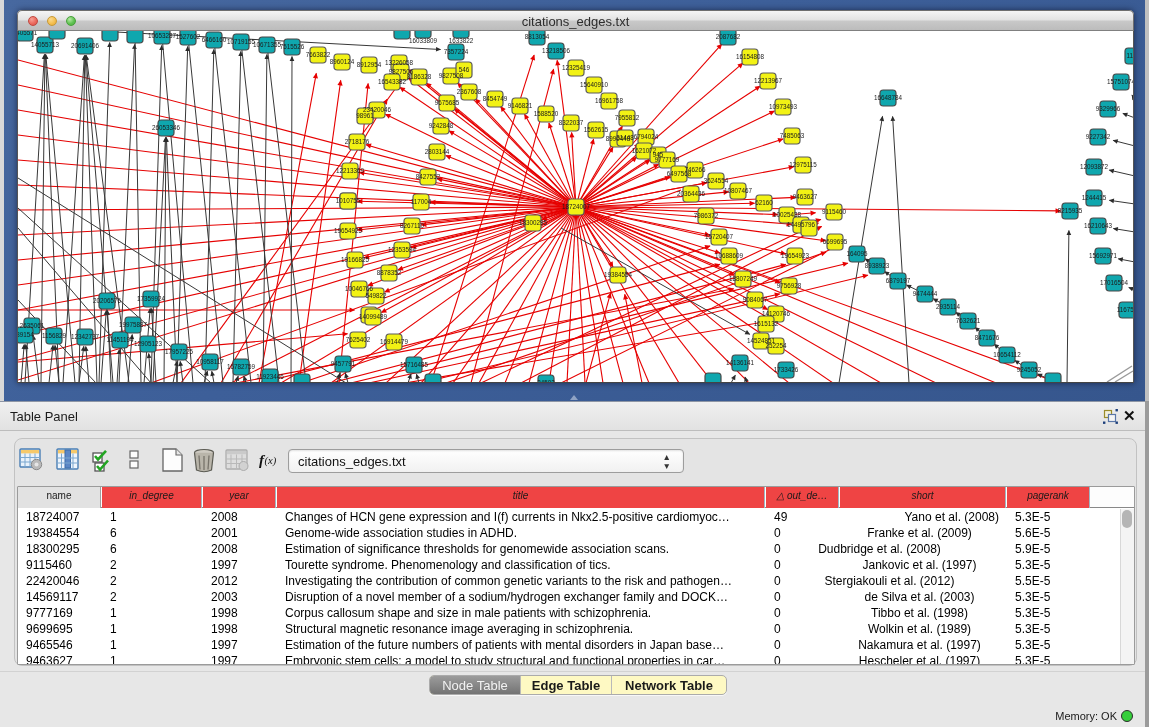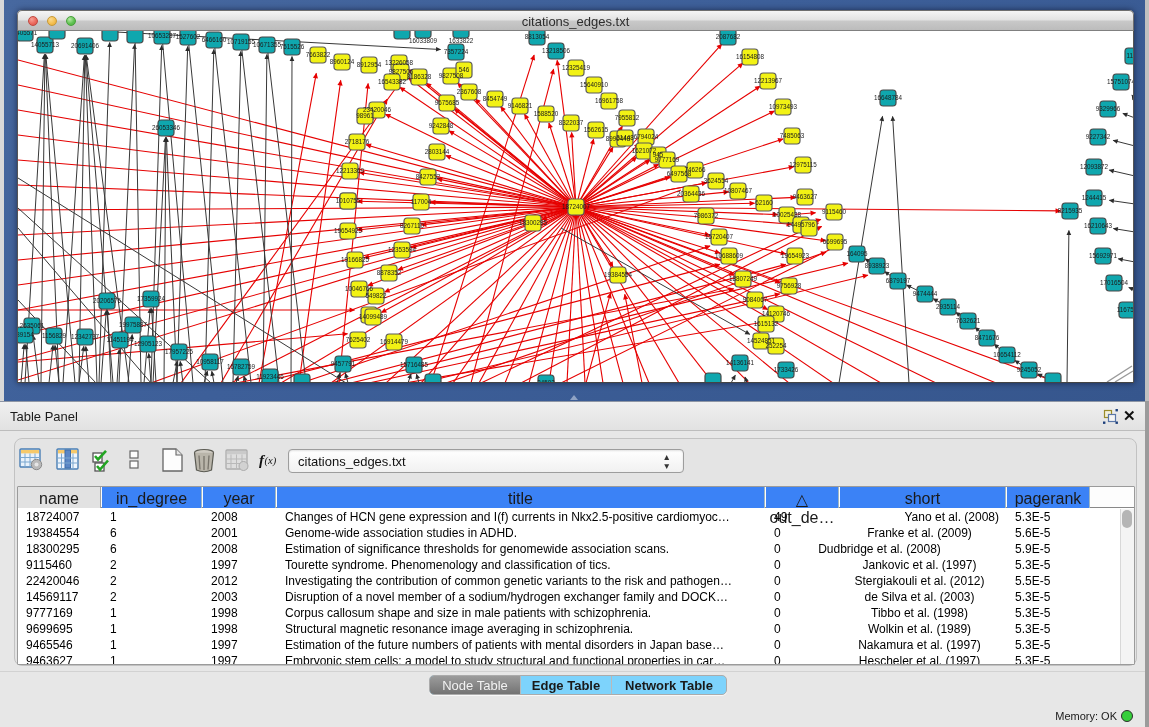--- a/index.html
+++ b/index.html
@@ -28,31 +28,31 @@
 #panel { position:absolute; left:14px; top:438px; width:1123px; height:228px;
   background:#e4e4e4; border:1px solid #c2c2c2; border-radius:8px; }
 #toolicons { position:absolute; left:19px; top:448px; }
 #combo { position:absolute; left:288px; top:449px; width:396px; height:24px; background:linear-gradient(#ffffff,#f1f1f1);
   border:1px solid #9d9d9d; border-radius:4px; box-shadow:inset 0 1px 2px rgba(0,0,0,0.12); }
 #combo .ctext { position:absolute; left:9px; top:4px; font-size:13px; color:#111; }
 #combo .steppers { position:absolute; right:12px; top:3px; font-size:8.5px; color:#333; line-height:9px; }
 #tblwrap { position:absolute; left:17px; top:486px; width:1118px; height:179px; background:#fff;
   border:1px solid #9b9b9b; border-radius:1px; overflow:hidden; }
 #tblhead { position:absolute; left:0; top:0; width:1118px; height:21px; background:#fdfdfd; border-bottom:1px solid #888; }
-.hcell { position:absolute; top:0; height:21px; text-align:center; font-size:16px; color:#1a1a1a;
+.hcell { position:absolute; top:0; height:21px; text-align:center; font-size:10px; color:#1a1a1a;
   padding-top:3px; border-right:1px solid #9fb6c2; }
 .hgrey { background:#e2e2e2; border-right:1px solid #a0a0a0; }
-.hblue { background:#3b82f6; }
+.hblue { background:#ef4444;font-style:italic; }
 .trow { position:absolute; left:0; width:1118px; height:16px; }
 .tcell { position:absolute; top:1px; font-size:12px; color:#000; white-space:nowrap; overflow:hidden; }
 #vscroll { position:absolute; left:1120px; top:509px; width:14px; height:155px; background:#f4f4f4;
   border-left:1px solid #d8d8d8; }
 #vthumb { position:absolute; left:1122px; top:510px; width:10px; height:18px; background:#b5b5b5; border-radius:5px; }
 #tabs { position:absolute; left:429px; top:675px; height:20px; display:flex;
-  border:1px solid #ababab; border-radius:5px; overflow:hidden; background:#7dd3fc;
+  border:1px solid #ababab; border-radius:5px; overflow:hidden; background:#fef9c3;
   box-shadow:0 1px 0 rgba(255,255,255,0.7); }
 .tab { font-size:13px; font-weight:bold; color:#1a1a1a; text-align:center; padding-top:2px; height:20px; }
 .tabsel { background:linear-gradient(#9c9c9c,#6f6f6f); color:#f2f2f2; font-weight:normal; }
 .tabsep { width:1px; background:#b9b9b9; }
 #tabline { position:absolute; left:0; top:671px; width:1145px; height:1px; background:#d2d2d2; }
 #memory { position:absolute; right:32px; top:710px; font-size:11px; color:#1a1a1a; }
 #memdot { position:absolute; left:1121px; top:710px; width:12px; height:12px; border-radius:50%;
   background:#35cf3b; border:1.5px solid #2d2d2d; }
 </style></head>
 <body>
@@ -697,21 +697,21 @@
       <div class="tcell" style="left:756px;width:66px">0</div>
       <div class="tcell" style="left:822px;width:159px;text-align:center">Jankovic et al. (1997)</div>
       <div class="tcell" style="left:997px;width:76px">5.3E-5</div>
     </div>
     <div class="trow" style="top:86px">
       <div class="tcell" style="left:8px;width:76px">22420046</div>
       <div class="tcell" style="left:92px;width:93px">2</div>
       <div class="tcell" style="left:193px;width:66px">2012</div>
       <div class="tcell" style="left:267px;width:481px">Investigating the contribution of common genetic variants to the risk and pathogen…</div>
       <div class="tcell" style="left:756px;width:66px">0</div>
-      <div class="tcell" style="left:822px;width:159px;text-align:center">Stergiakouli et al. (2012)</div>
+      <div class="tcell" style="left:792px;width:159px;text-align:center">Stergiakouli et al. (2012)</div>
       <div class="tcell" style="left:997px;width:76px">5.5E-5</div>
     </div>
     <div class="trow" style="top:102px">
       <div class="tcell" style="left:8px;width:76px">14569117</div>
       <div class="tcell" style="left:92px;width:93px">2</div>
       <div class="tcell" style="left:193px;width:66px">2003</div>
       <div class="tcell" style="left:267px;width:481px">Disruption of a novel member of a sodium/hydrogen exchanger family and DOCK…</div>
       <div class="tcell" style="left:756px;width:66px">0</div>
       <div class="tcell" style="left:822px;width:159px;text-align:center">de Silva et al. (2003)</div>
       <div class="tcell" style="left:997px;width:76px">5.3E-5</div>

